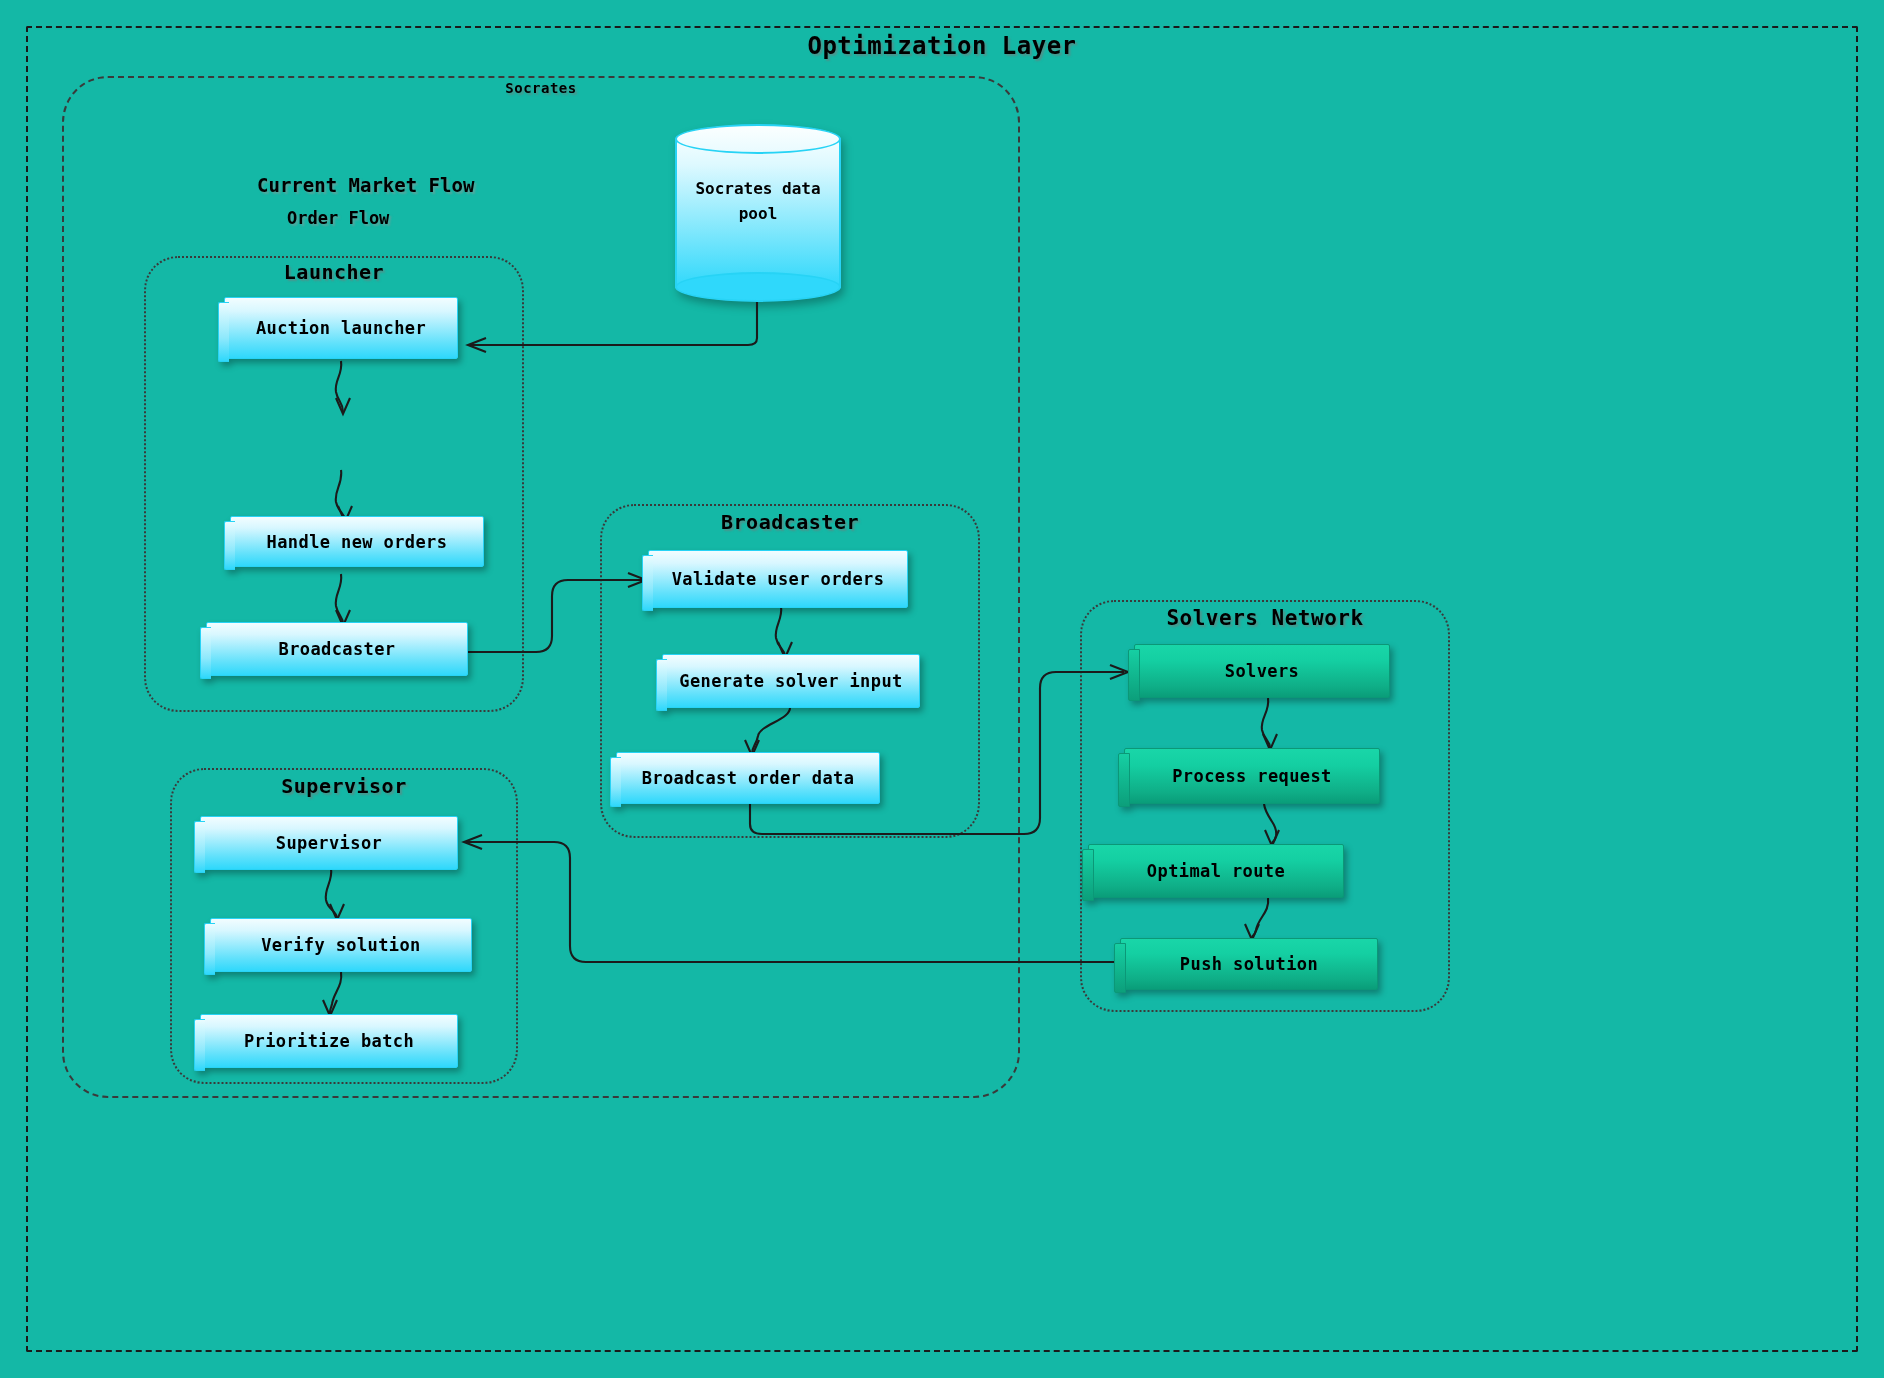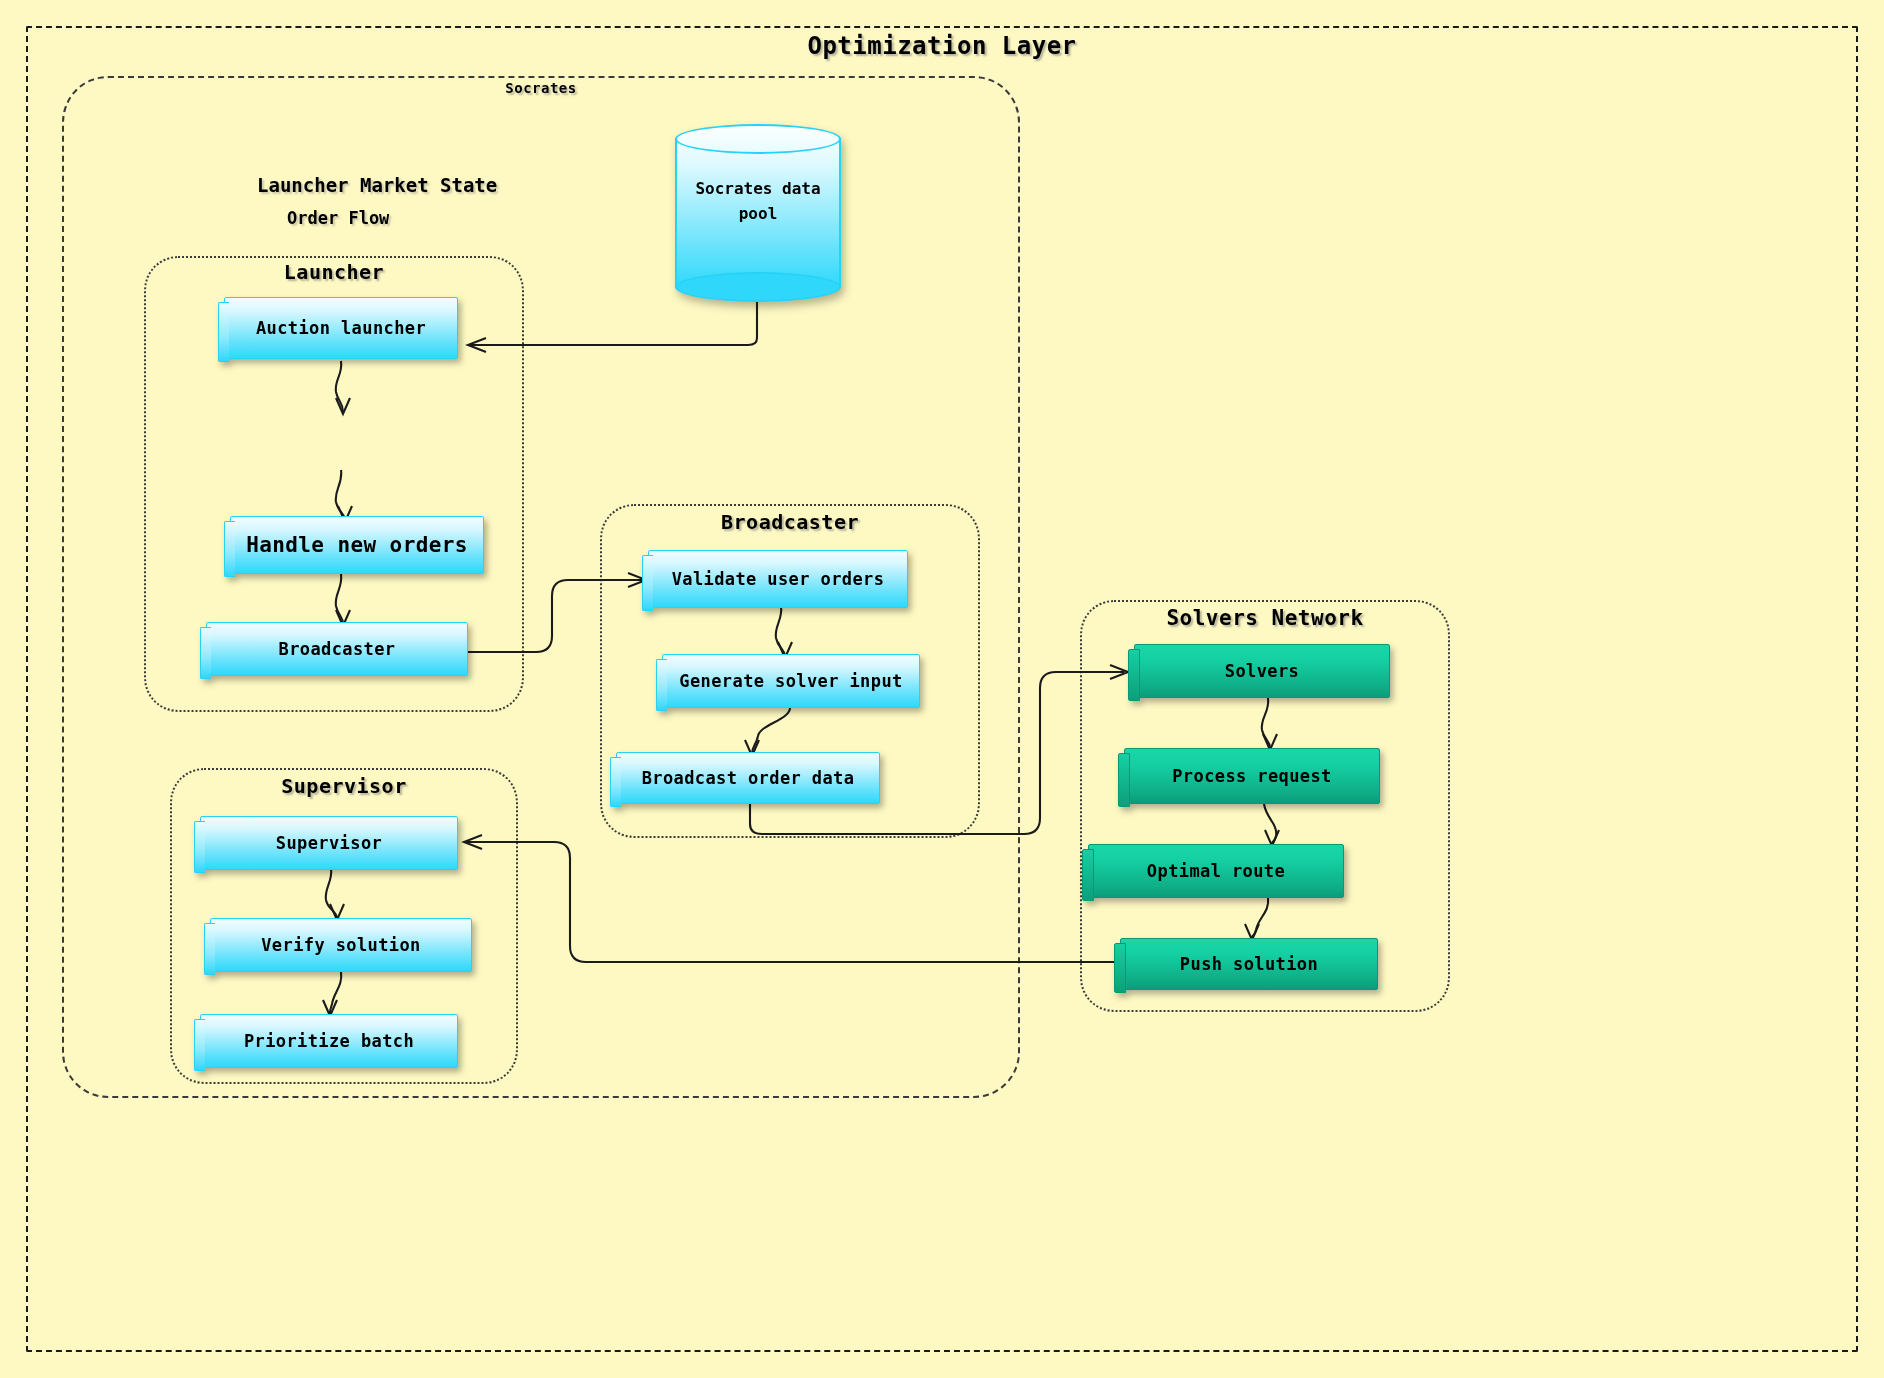--- a/index.html
+++ b/index.html
@@ -7,21 +7,21 @@
     padding: 0;
     background: #ffffff;
   }
   body {
     font-family: "DejaVu Sans Mono", monospace;
   }
   #canvas {
     position: relative;
     width: 1884px;
     height: 1378px;
-    background: #fef9c3;
+    background: #14b8a6;
     overflow: hidden;
   }
 
   
   .frame {
     position: absolute;
     box-sizing: border-box;
   }
   .frame-outer {
     border: 2px dashed #1a1a1a;
@@ -187,21 +187,21 @@
 
   <div class="frame frame-round-sm" style="left:600px; top:504px; width:380px; height:334px;"></div>
   <div class="frame-title" style="left:600px; top:510px; width:380px; font-size:20px;">Broadcaster</div>
 
   <div class="frame frame-round-sm" style="left:170px; top:768px; width:348px; height:316px;"></div>
   <div class="frame-title" style="left:170px; top:774px; width:348px; font-size:20px;">Supervisor</div>
 
   <div class="frame frame-round-sm" style="left:1080px; top:600px; width:370px; height:412px;"></div>
   <div class="frame-title" style="left:1080px; top:606px; width:370px; font-size:21px;">Solvers Network</div>
 
-  <div class="annot" style="left:257px; top:174px; font-size:19px;">Launcher Market State</div>
+  <div class="annot" style="left:257px; top:174px; font-size:19px;">Current Market Flow</div>
   <div class="annot" style="left:287px; top:208px; font-size:17px;">Order Flow</div>
 
   <div class="cylinder" style="left:675px; top:124px; width:166px; height:178px;">
     <div class="cyl-body"></div>
     <div class="cyl-bottom"></div>
     <div class="cyl-top"></div>
     <div class="cyl-label" style="font-size:16px;">
       <div>Socrates data</div>
       <div>pool</div>
     </div>
@@ -248,21 +248,21 @@
     <path class="wire" d="M 331,868 C 333,882 324,888 326,900 C 328,910 336,910 337,918"></path>
     <path class="wire-head" d="M 330,904 L 337,920 L 344,904"></path>
 
     <path class="wire" d="M 341,972 C 343,986 334,992 332,1004 C 330,1012 330,1008 330,1014"></path>
     <path class="wire-head" d="M 323,1000 L 330,1016 L 337,1000"></path>
   </svg>
 
   <div class="node blue" style="left:224px; top:297px; width:234px; height:62px; font-size:17px;">Auction launcher</div>
 
 
-  <div class="node blue" style="left:230px; top:516px; width:254px; height:58px; font-size:21px;">Handle new orders</div>
+  <div class="node blue" style="left:230px; top:516px; width:254px; height:51px; font-size:17px;">Handle new orders</div>
 
   <div class="node blue" style="left:206px; top:622px; width:262px; height:54px; font-size:17px;">Broadcaster</div>
 
   <div class="node blue" style="left:648px; top:550px; width:260px; height:58px; font-size:17px;">Validate user orders</div>
 
   <div class="node blue" style="left:662px; top:654px; width:258px; height:54px; font-size:17px;">Generate solver input</div>
 
   <div class="node blue" style="left:616px; top:752px; width:264px; height:52px; font-size:17px;">Broadcast order data</div>
 
   <div class="node blue" style="left:200px; top:816px; width:258px; height:54px; font-size:17px;">Supervisor</div>

